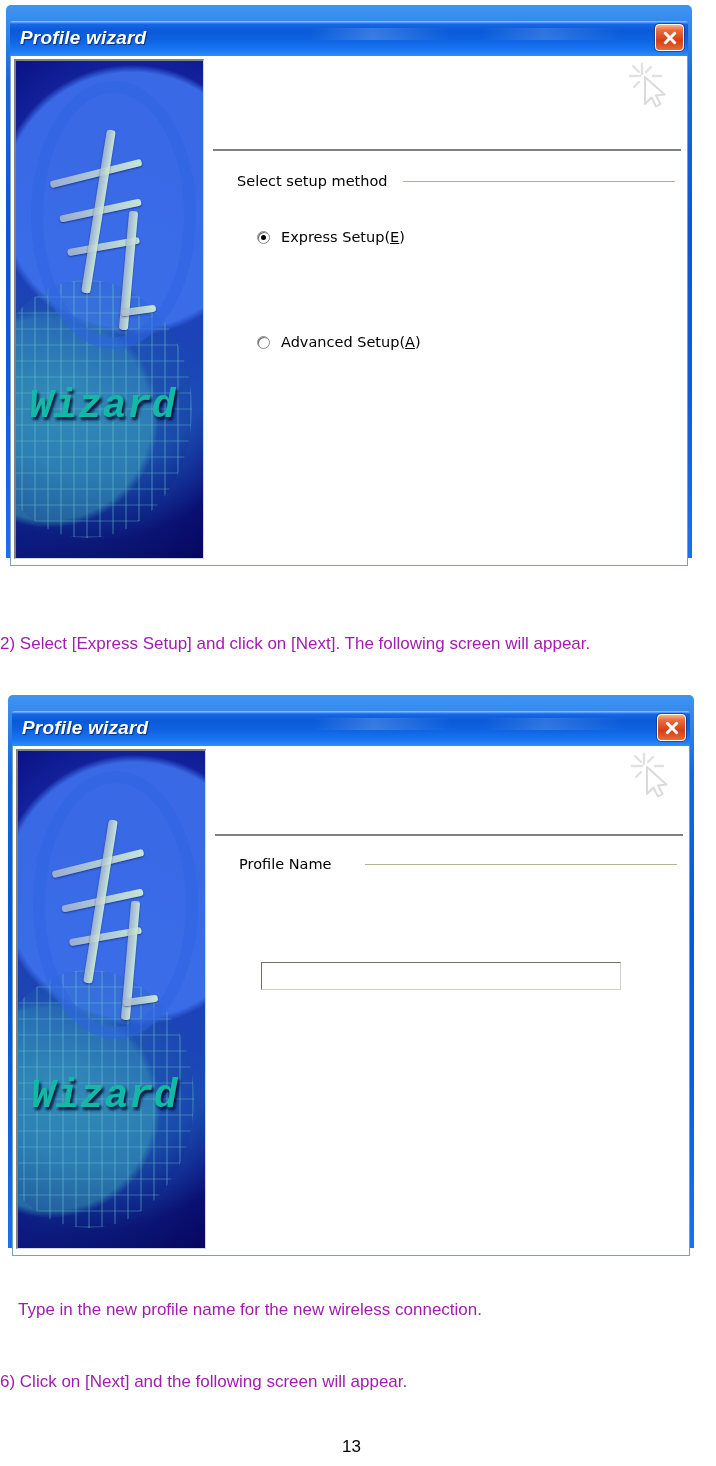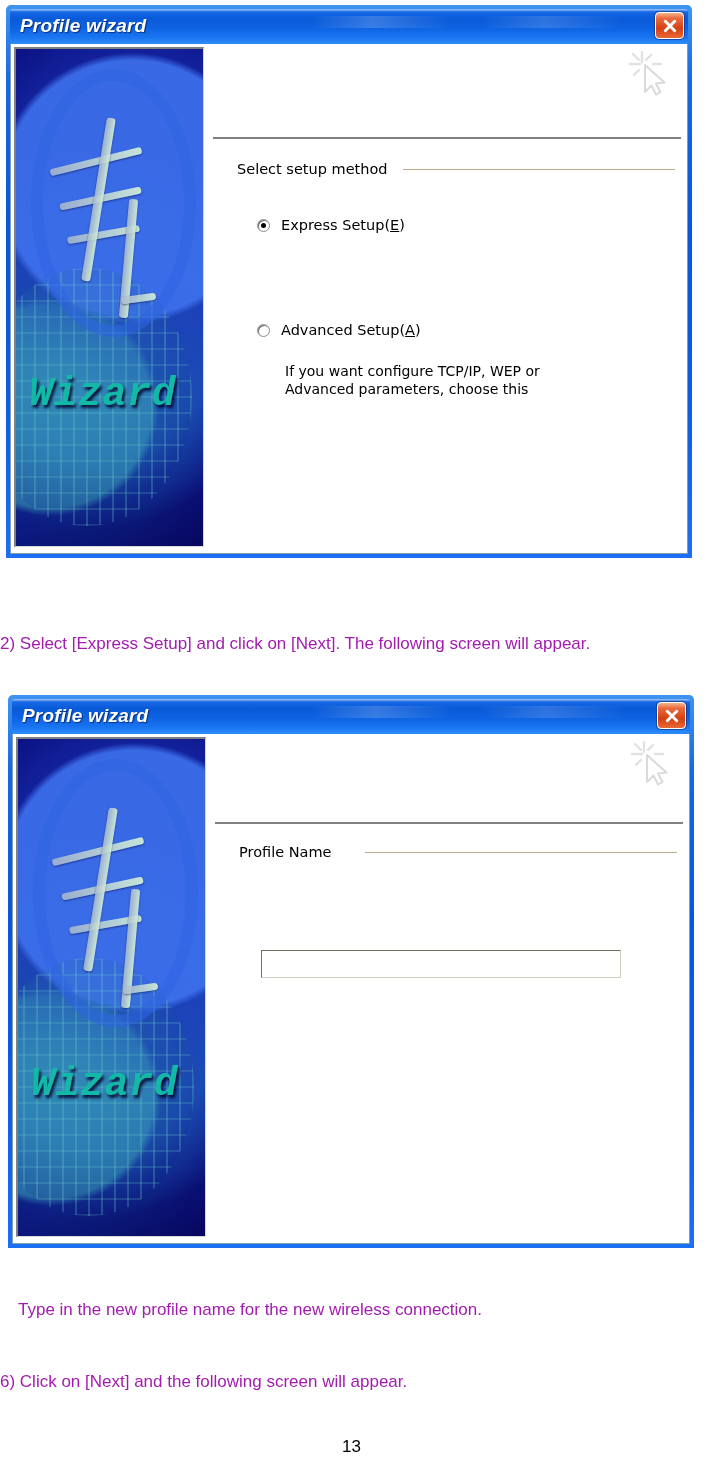--- a/index.html
+++ b/index.html
@@ -18,21 +18,21 @@
   .dlg-outer {
     position: absolute;
     box-sizing: border-box;
     border-radius: 5px 5px 0 0;
     background: linear-gradient(to bottom,
         #3f93f0 0%,
         #1569e0 14%,
         #0a56d8 40%,
         #0b5ce0 70%,
         #1c6ff0 100%);
-    padding: 4px 4px 4px 4px;
+    padding: 16px 4px 4px 4px;
   }
   .titlebar {
     position: relative;
     height: 35px;
     border-radius: 3px 3px 0 0;
     background: linear-gradient(to bottom,
         #2a7ff0 0%,
         #1668e6 8%,
         #0a5ad8 28%,
         #0e63e2 55%,
@@ -333,22 +333,20 @@
 
       <div class="radio-row" style="left:50px; top:173px;">
         <span class="radio checked"></span>
         <span class="radio-label">Express Setup(<u>E</u>)</span>
       </div>
 
       <div class="radio-row" style="left:50px; top:278px;">
         <span class="radio"></span>
         <span class="radio-label">Advanced Setup(<u>A</u>)</span>
       </div>
-      <div class="desc" style="left:78px; top:318px; width:360px;">If you want configure TCP/IP, WEP or
-Advanced parameters, choose this</div>
 
     </div>
   </div>
 </div>
 
 <div class="caption" style="left:0px; top:634px;">2) Select [Express Setup] and click on [Next]. The  following screen will appear.</div>
 
 <div class="dlg-outer" style="left:8px; top:695px; width:686px; height:553px;">
 
   <div class="titlebar">

